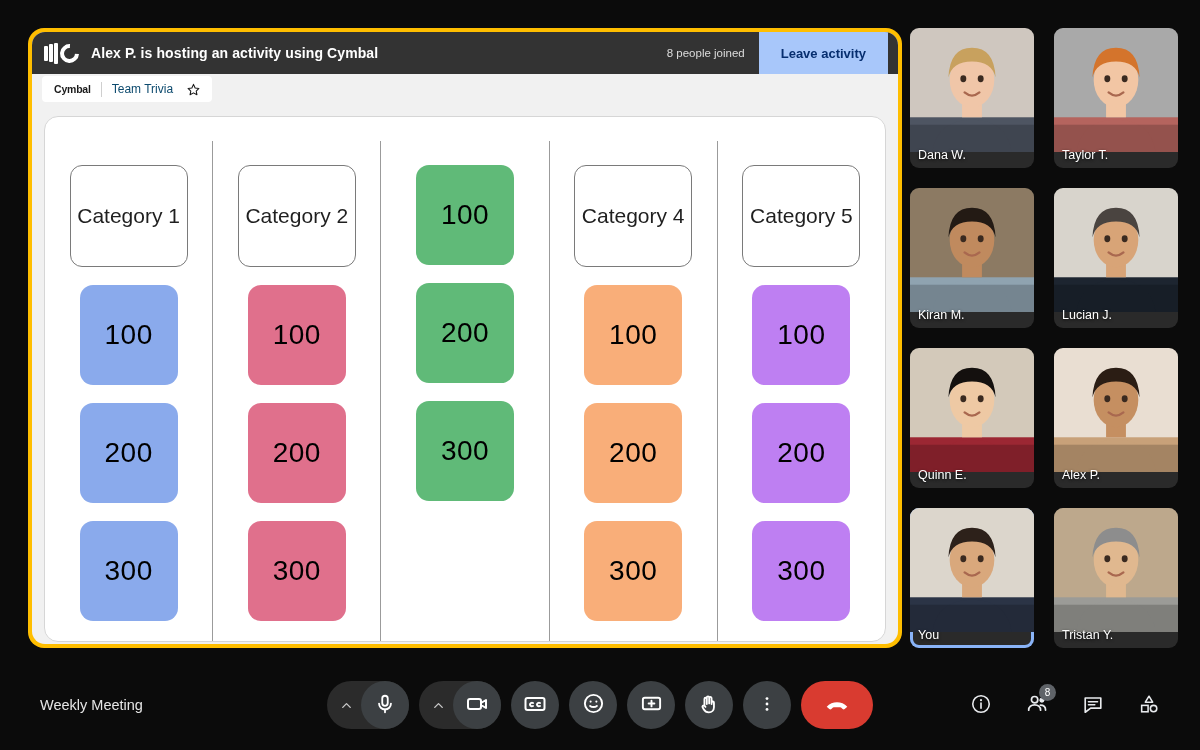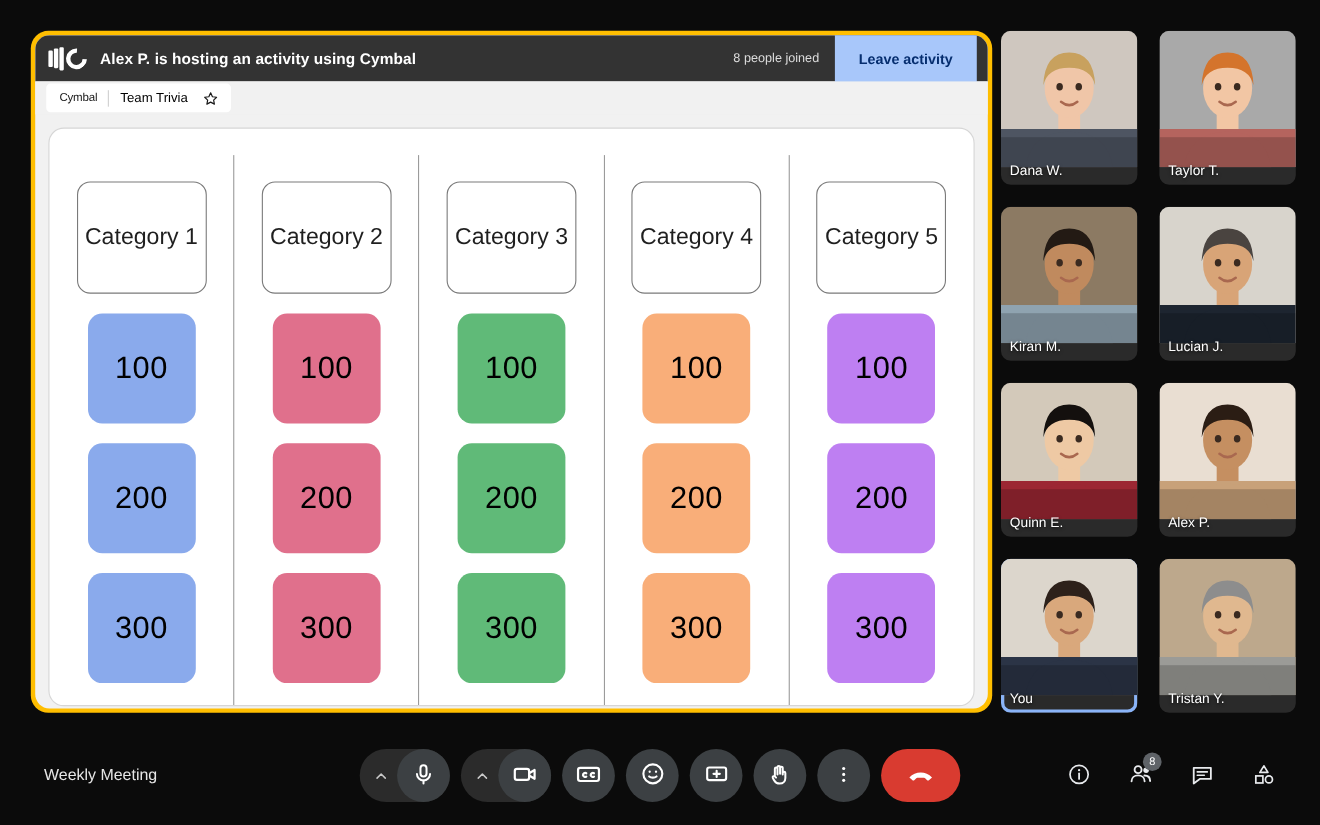--- a/index.html
+++ b/index.html
@@ -119,32 +119,32 @@
     height: 26px;
     border-radius: 4px;
     display: flex;
     align-items: center;
     gap: 10px;
     padding: 0 12px;
     margin-top: 2px;
   }
   #tab-brand {
     font-size: 10.5px;
-    font-weight: normal;
+    font-weight: bold;
     color: #1a1a1a;
     letter-spacing: -.2px;
   }
   .tab-divider {
     width: 1px;
     height: 15px;
     background: #cfcfcf;
   }
   #tab-title {
     font-size: 12px;
-    color: #000000;
+    color: #0c4a6e;
     white-space: nowrap;
   }
   #star-icon { display: flex; margin-left: 4px; }
 
   
   #board-area {
     flex: 1 1 auto;
     padding: 12px 12px 14px 12px;
     display: flex;
   }
@@ -381,21 +381,20 @@
               <div class="value-tile" style="background: rgb(138, 170, 236);">200</div>
               <div class="value-tile" style="background: rgb(138, 170, 236);">300</div>
             </div>
             <div class="board-col">
               <div class="category-card">Category 2</div>
               <div class="value-tile" style="background: rgb(224, 112, 140);">100</div>
               <div class="value-tile" style="background: rgb(224, 112, 140);">200</div>
               <div class="value-tile" style="background: rgb(224, 112, 140);">300</div>
             </div>
             <div class="board-col">
-              <div class="category-card">Category 3</div>
               <div class="value-tile" style="background: rgb(96, 186, 120);">100</div>
               <div class="value-tile" style="background: rgb(96, 186, 120);">200</div>
               <div class="value-tile" style="background: rgb(96, 186, 120);">300</div>
             </div>
             <div class="board-col">
               <div class="category-card">Category 4</div>
               <div class="value-tile" style="background: rgb(249, 174, 121);">100</div>
               <div class="value-tile" style="background: rgb(249, 174, 121);">200</div>
               <div class="value-tile" style="background: rgb(249, 174, 121);">300</div>
             </div>

